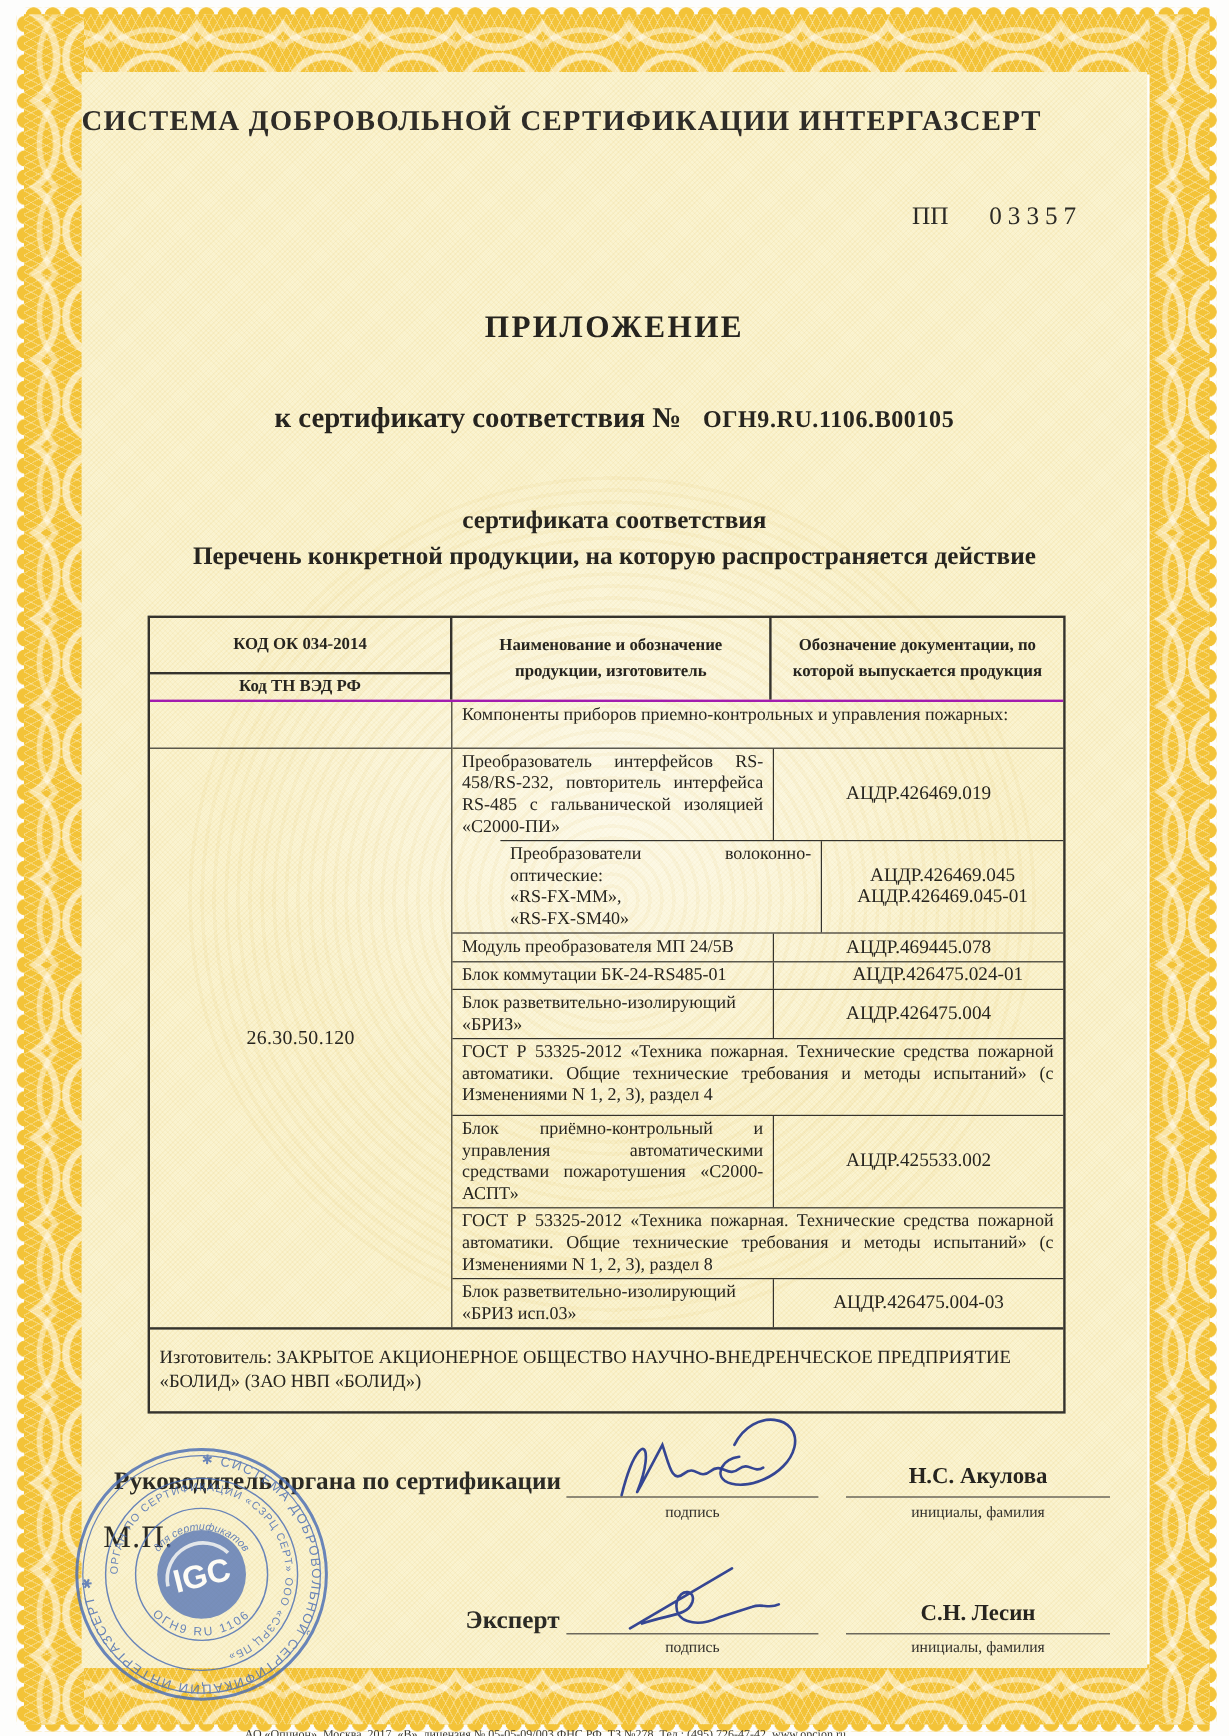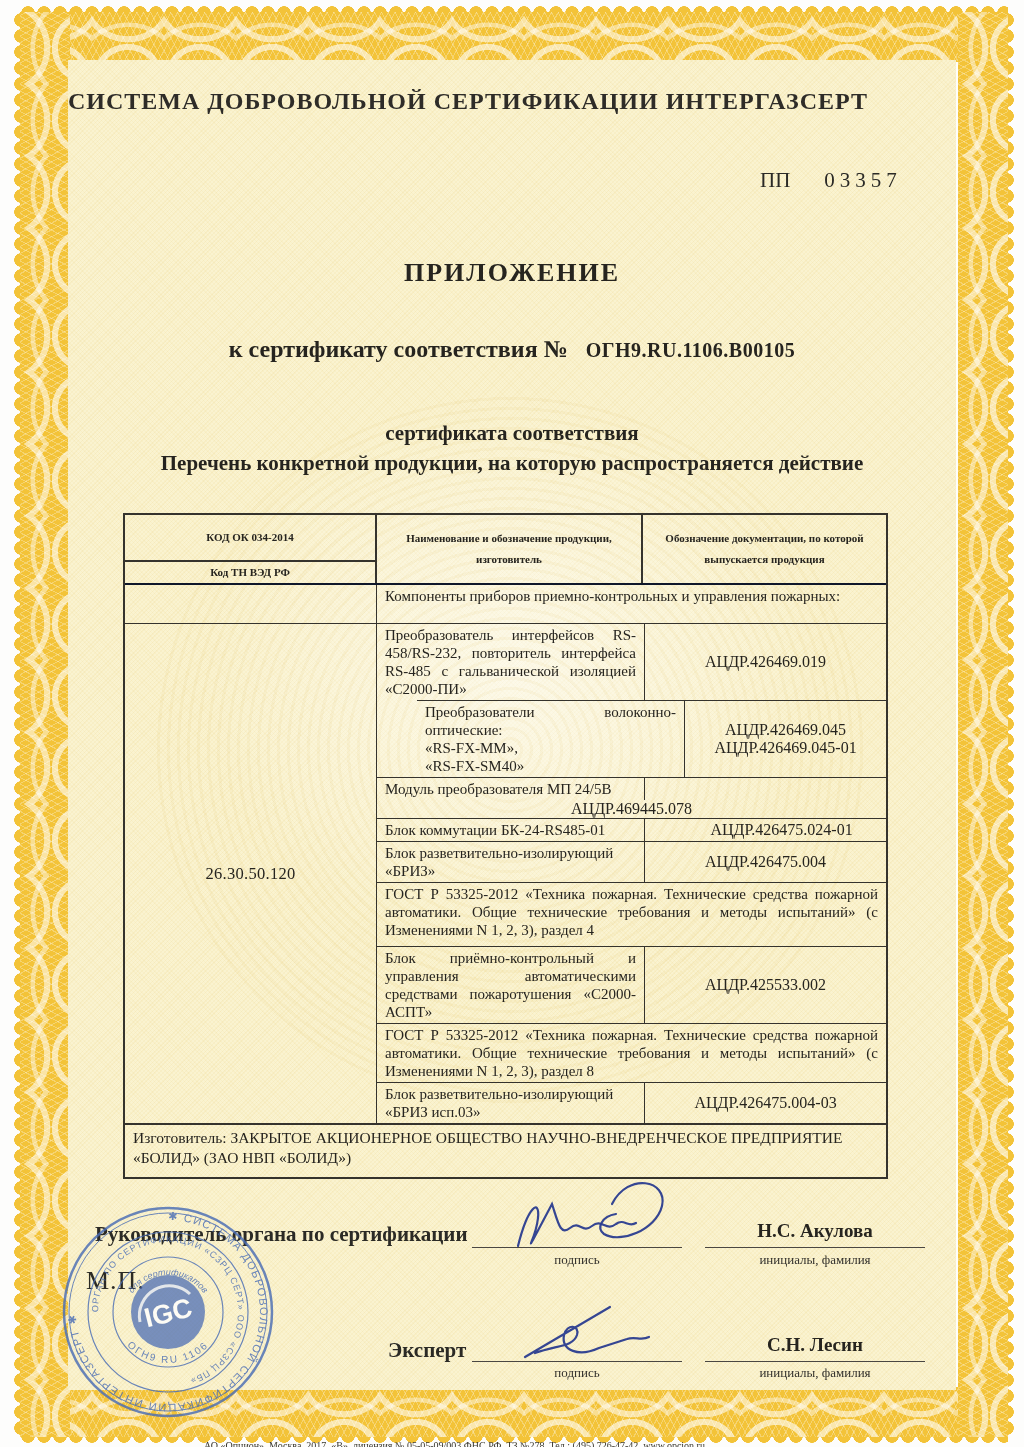--- a/index.html
+++ b/index.html
@@ -54,38 +54,38 @@
   .form-number { left:760px; top:168px; font-size:21px; display:flex; gap:34px; color:#2b2a26; }
   .form-number .digits { letter-spacing:5px; }
   .doc-title { left:0; top:258px; width:1024px; text-align:center; font-size:26px; font-weight:bold; letter-spacing:2px; }
   .cert-line { left:0; top:336px; width:1024px; text-align:center; font-weight:bold; }
   .cert-line .lbl { font-size:24px; }
   .cert-line .num { font-size:20px; letter-spacing:.5px; margin-left:14px; }
   .descr { left:92px; top:418px; width:840px; text-align:center; font-size:21px; font-weight:bold; line-height:30px; }
 
   
   .ctable { left:123px; top:513px; width:765px; border:2px solid #35332d; box-sizing:border-box; font-size:15px; line-height:18px; }
-  .thead { display:flex; border-bottom:2px solid #0f172a; font-weight:bold; font-size:11px; line-height:21px; text-align:center; }
+  .thead { display:flex; border-bottom:2px solid #a21caf; font-weight:bold; font-size:14px; line-height:21px; text-align:center; }
   .th-col1 { width:252px; border-right:2px solid #35332d; display:flex; flex-direction:column; box-sizing:border-box; }
   .th-col1-top { height:45px; border-bottom:2px solid #35332d; display:flex; align-items:center; justify-content:center; }
   .th-col1-bot { flex:1; display:flex; align-items:center; justify-content:center; }
   .th-col2 { width:266px; border-right:2px solid #35332d; padding:4px 10px; box-sizing:border-box; display:flex; align-items:center; justify-content:center; }
   .th-col3 { flex:1; padding:4px 10px; display:flex; align-items:center; justify-content:center; }
   .tbody { display:flex; border-bottom:2px solid #35332d; }
   .body-left { width:252px; border-right:1.5px solid #35332d; display:flex; flex-direction:column; box-sizing:border-box; }
   .left-spacer { height:38px; border-bottom:1.5px solid #35332d; }
   .left-code { flex:1; display:flex; align-items:center; justify-content:center; font-size:16.5px; letter-spacing:.3px; }
   .body-right { flex:1; display:flex; flex-direction:column; }
   .trow { display:flex; border-top:1.5px solid #35332d; box-sizing:border-box; }
   .trow:first-child { border-top:none; }
   .cell { box-sizing:border-box; }
   .section-cell { flex:1; padding:2px 8px; text-align:justify; white-space:pre-line; }
   .name-cell { width:268px; border-right:1.5px solid #35332d; padding:2px 8px; text-align:justify; white-space:pre-line; }
   .doc-cell { flex:1; display:flex; align-items:center; justify-content:center; text-align:center; white-space:pre-line; font-size:16px; }
-  .mfr-row { min-height:52px; padding:3px 8px; font-size:15.5px; line-height:20px; box-sizing:border-box; }
+  .mfr-row { min-height:52px; padding:14px 8px; font-size:15.5px; line-height:20px; box-sizing:border-box; }
 
   
   .sig-label { font-weight:bold; font-size:21px; color:#2b2a25; }
   .sig-line { height:0; border-bottom:1.5px solid #4a4742; }
   .sig-caption { font-size:13px; text-align:center; color:#33312c; }
   .sig-name { font-weight:bold; font-size:19px; text-align:center; }
   .mp { font-size:26px; letter-spacing:1px; color:#2b2a25; }
   .imprint { left:0; top:1440px; width:909px; text-align:center; font-size:10px; color:#3a382f; }
   .sig-svg path { fill:none; stroke:#2a3c8f; stroke-width:2.2; stroke-linecap:round; opacity:.95; }
   .stamp-wrap { left:58px; top:1200px; width:220px; height:224px; opacity:.82; }
@@ -146,21 +146,21 @@
               <div class="cell name-cell">Преобразователь интерфейсов RS-458/RS-232, повторитель интерфейса RS-485 с гальванической изоляцией «С2000-ПИ»</div>
               <div class="cell doc-cell">АЦДР.426469.019</div>
             </div>
             <div class="trow" style="min-height: 48px; margin-left: 40px;">
               <div class="cell name-cell">Преобразователи волоконно-оптические:
 «RS-FX-MM»,
 «RS-FX-SM40»</div>
               <div class="cell doc-cell">АЦДР.426469.045
 АЦДР.426469.045-01</div>
             </div>
-            <div class="trow" style="min-height: 24px; flex-direction: column;">
+            <div class="trow" style="min-height: 24px;">
               <div class="cell name-cell">Модуль преобразователя МП 24/5В</div>
               <div class="cell doc-cell">АЦДР.469445.078</div>
             </div>
             <div class="trow" style="min-height: 22px; gap: 32px;">
               <div class="cell name-cell">Блок коммутации БК-24-RS485-01</div>
               <div class="cell doc-cell">АЦДР.426475.024-01</div>
             </div>
             <div class="trow" style="min-height: 38px;">
               <div class="cell name-cell">Блок разветвительно-изолирующий
 «БРИЗ»</div>

